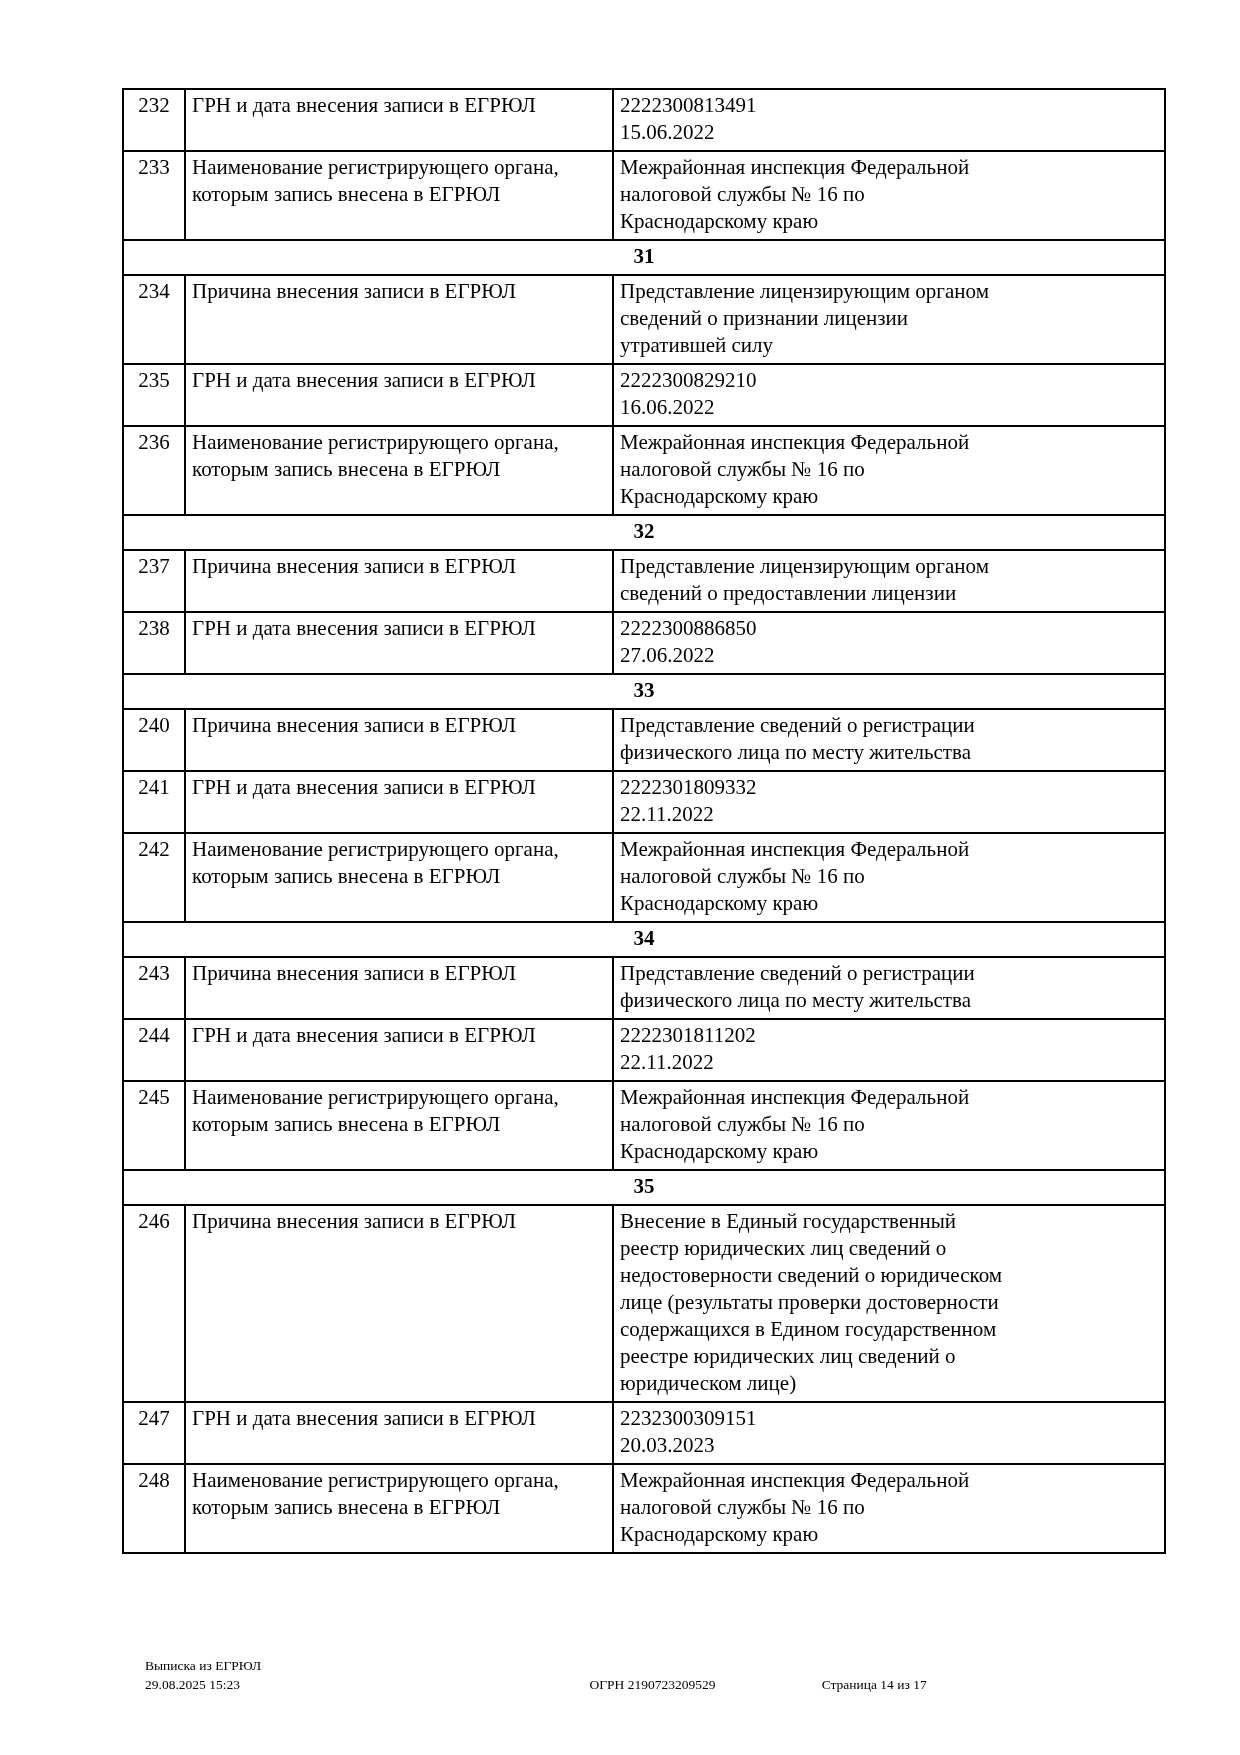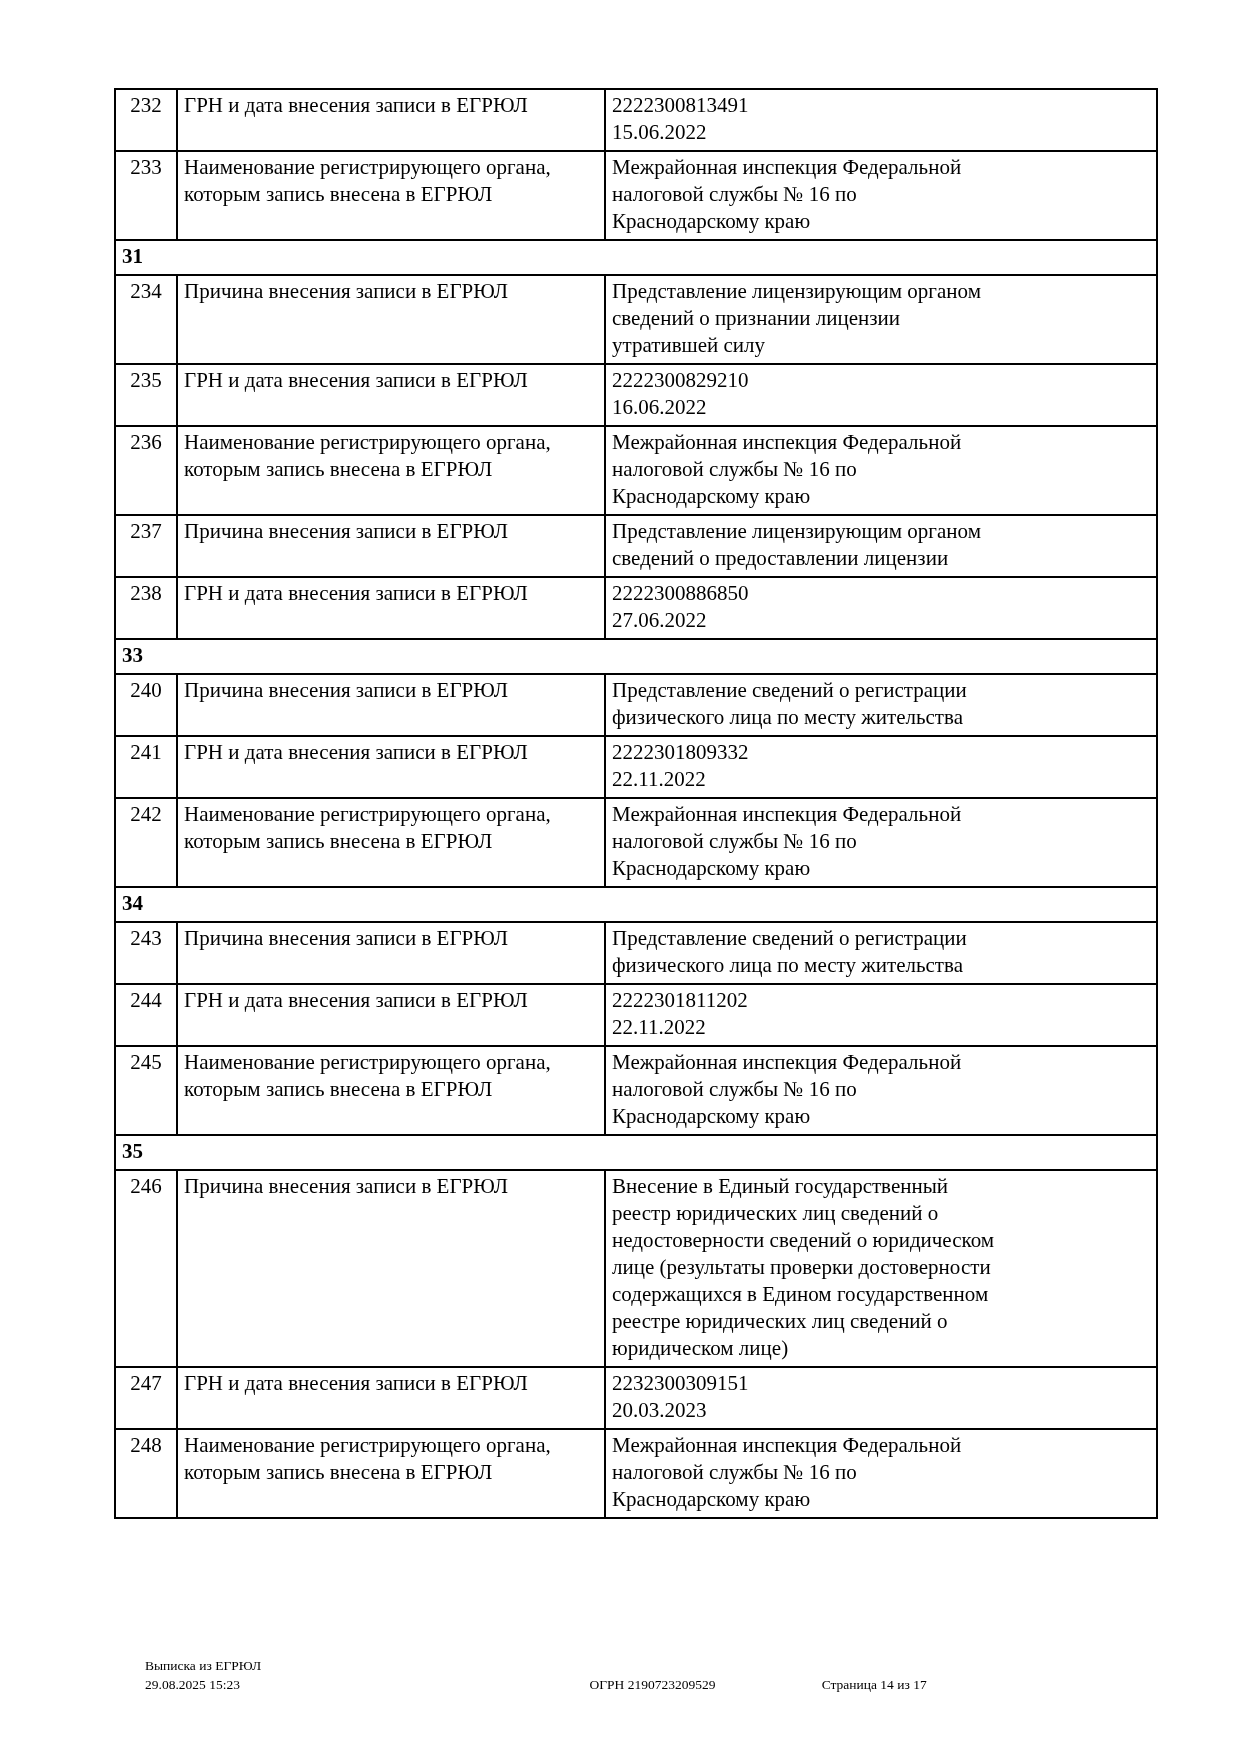--- a/index.html
+++ b/index.html
@@ -9,40 +9,41 @@
     width: 1240px;
     height: 1755px;
     background: #ffffff;
     color: #000000;
     font-family: "Liberation Serif", "DejaVu Serif", serif;
     margin: 0 auto;
     overflow: hidden;
   }
   table.egrul {
     position: absolute;
-    left: 114px;
+    left: 122px;
     top: 88px;
     width: 1042px;
     border-collapse: collapse;
     table-layout: fixed;
   }
   table.egrul col.c-num   { width: 62px; }
   table.egrul col.c-label { width: 428px; }
   table.egrul col.c-value { width: 552px; }
   table.egrul td {
     border: 2px solid #000000;
     vertical-align: top;
     font-size: 21px;
     line-height: 27px;
     padding: 2px 6px 4px 6px;
     white-space: pre-line;
     overflow: hidden;
   }
   td.num-cell { text-align: center; padding-left: 2px; padding-right: 2px; }
   td.section-cell {
+    text-align: center;
     font-weight: bold;
     white-space: normal;
   }
   .footer {
     position: absolute;
     left: 110px;
     top: 1656px;
     width: 1050px;
     display: flex;
     align-items: flex-end;
@@ -97,20 +98,23 @@
         </tr>
         <tr>
           <td class="num-cell">236</td>
           <td class="label-cell">Наименование регистрирующего органа,
 которым запись внесена в ЕГРЮЛ</td>
           <td class="value-cell">Межрайонная инспекция Федеральной
 налоговой службы № 16 по
 Краснодарскому краю</td>
         </tr>
         <tr>
+          <td colspan="3" class="section-cell">32</td>
+        </tr>
+        <tr>
           <td class="num-cell">237</td>
           <td class="label-cell">Причина внесения записи в ЕГРЮЛ</td>
           <td class="value-cell">Представление лицензирующим органом
 сведений о предоставлении лицензии</td>
         </tr>
         <tr>
           <td class="num-cell">238</td>
           <td class="label-cell">ГРН и дата внесения записи в ЕГРЮЛ</td>
           <td class="value-cell">2222300886850
 27.06.2022</td>

